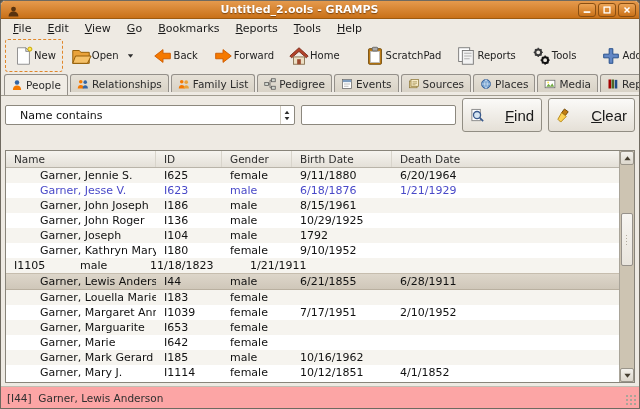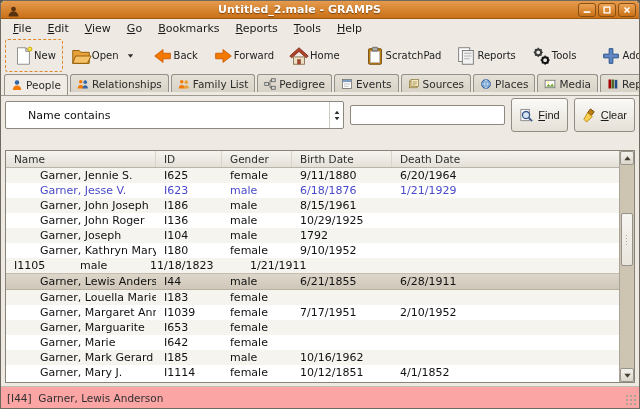--- a/index.html
+++ b/index.html
@@ -33,25 +33,25 @@
   
   .tabstrip{flex:0 0 22px;display:flex;align-items:flex-start;padding:0 3px;gap:2px;position:relative;}
   .tabstrip::after{content:"";position:absolute;left:0;right:0;bottom:0;height:1px;background:#a19c90;}
   .tab{display:flex;align-items:center;gap:3px;padding:0 6px;font-size:10.5px;color:#2b2b2b;height:18px;background:linear-gradient(#e6e1d7,#d8d2c6);border:1px solid #94908a;border-bottom:none;border-radius:3px 3px 0 0;white-space:nowrap;cursor:default;}
   .tab .icon{display:flex;}
   .tab .icon svg{width:12px;height:12px;}
   .tab.active{background:#f0ece5;height:21px;position:relative;z-index:2;}
 
   
   .filterbar{flex:0 0 25px;display:flex;align-items:center;padding:2px 4px;gap:6px;}
-  .combo{width:356px;height:28px;background:#fff;border:1px solid #8c887e;border-radius:2px;display:flex;align-items:center;font-size:11px;padding-left:22px;color:#111;cursor:default;gap:16px;}
+  .combo{width:356px;height:20px;background:#fff;border:1px solid #8c887e;border-radius:2px;display:flex;align-items:center;font-size:11px;padding-left:14px;color:#111;cursor:default;gap:16px;}
   .combo .spin{margin-left:auto;width:14px;height:100%;border-left:1px solid #cfcabf;display:flex;align-items:center;justify-content:center;}
   .combo .spin svg{width:8px;height:13px;}
   .entry{flex:1;height:20px;border:1px solid #8c887e;border-radius:2px;font-size:11px;padding:0 4px;font-family:inherit;outline:none;background:#fff;}
-  .fbtn{height:34px;display:flex;align-items:center;gap:4px;padding:0 7px;border:1px solid #918d83;border-radius:3px;background:linear-gradient(#fbfaf8,#e5e0d7);font-size:11px;color:#1a1a1a;cursor:default;white-space:nowrap;}
+  .fbtn{height:34px;display:flex;align-items:center;gap:20px;padding:0 7px;border:1px solid #918d83;border-radius:3px;background:linear-gradient(#fbfaf8,#e5e0d7);font-size:15px;color:#1a1a1a;cursor:default;white-space:nowrap;}
   .fbtn svg{width:15px;height:15px;}
 
   
   .tableframe{flex:1;margin:16px 4px 3px 4px;border:1px solid #88847a;background:#fff;display:flex;min-height:0;}
   .tmain{flex:1;display:flex;flex-direction:column;min-width:0;}
   .thead{flex:0 0 17px;display:flex;background:linear-gradient(#f6f4f0,#e4e0d8);border-bottom:1px solid #b9b4a9;font-size:10.5px;color:#2e2e2e;}
   .hcell{padding:2px 0 0 8px;border-right:1px solid #d8d4cb;white-space:nowrap;cursor:default;}
   .col-name{width:150px;flex:0 0 150px;}
   .col-id{width:66px;flex:0 0 66px;}
   .col-gender{width:70px;flex:0 0 70px;}
@@ -82,21 +82,21 @@
 </head>
 <body>
 
 <div class="window">
 
   <div class="titlebar">
     <span class="win-icon"><svg viewBox="0 0 16 16">
           <circle cx="8" cy="5" r="3" fill="#59330f"></circle>
           <path d="M2 14c0-4 2.7-6 6-6s6 2 6 6z" fill="#59330f"></path>
         </svg></span>
-    <span class="window-title">Untitled_2.male - GRAMPS</span>
+    <span class="window-title">Untitled_2.ools - GRAMPS</span>
     <span class="winbtn">
         <span style="display:flex">
           <svg viewBox="0 0 12 12">
             <rect x="2" y="7.5" width="8" height="2" fill="#fff"></rect>
           </svg>
         </span>
       </span>
     <span class="winbtn">
         <span style="display:flex">
           <svg viewBox="0 0 12 12">

